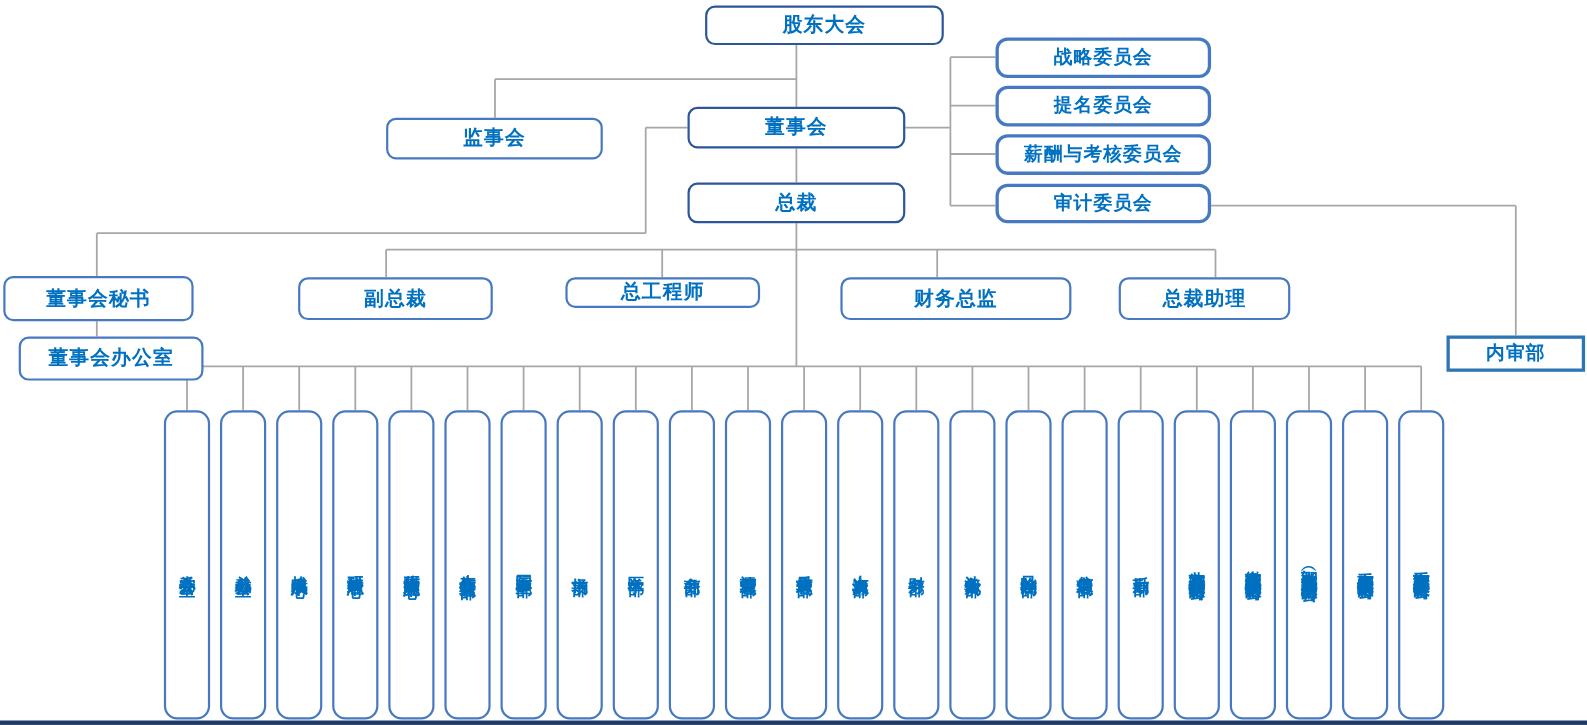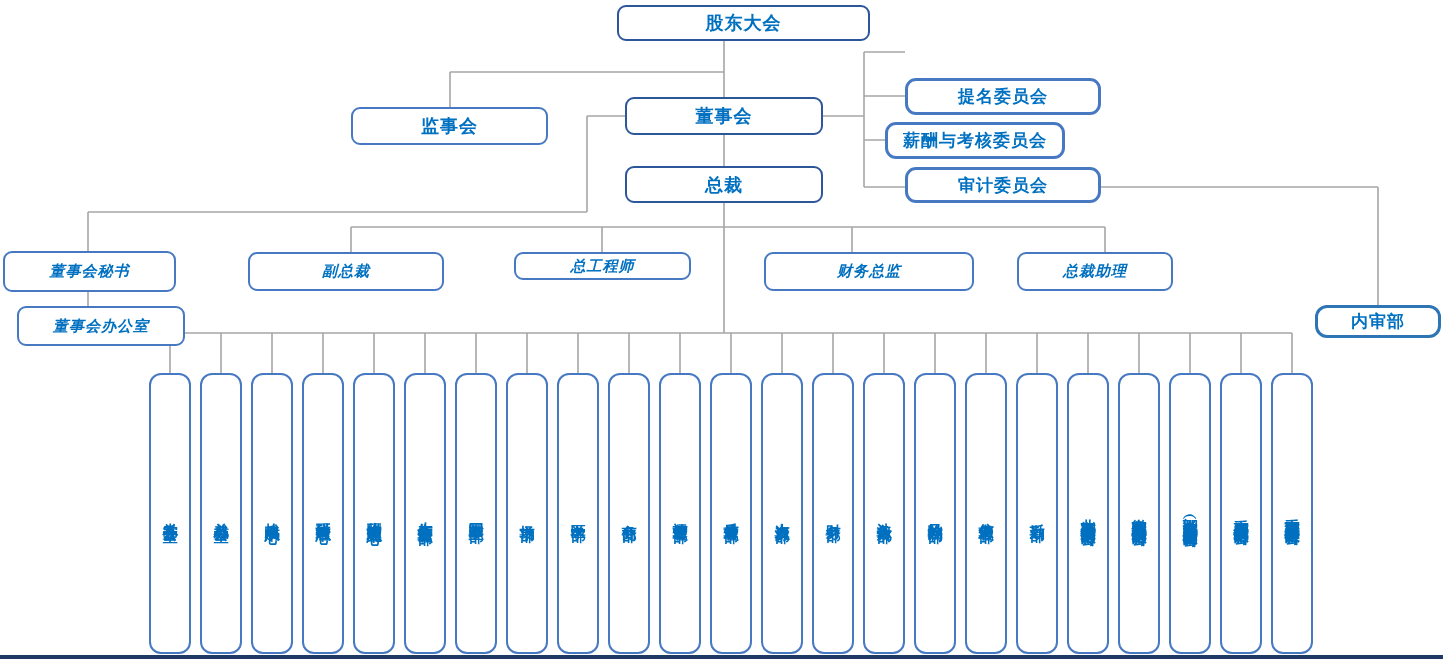--- a/index.html
+++ b/index.html
@@ -41,27 +41,27 @@
     text-align: center;
     line-height: 1.1;
   }
   .wide {
     border: 2px solid var(--border_light);
     border-radius: 9px;
     font-size: 18px;
     letter-spacing: 1px;
   }
   .dark   { border-color: var(--border_dark); }
-  .bright { border-color: var(--border_bright); border-width: 3px; border-radius: 12px; font-size: 17px; }
+  .bright { border-color: var(--border_bright); border-width: 3px; border-radius: 0; font-size: 17px; }
   .committee {
     border-width: 3px;
     border-radius: 11px;
     font-size: 17px;
   }
-  .small { font-size: 15px; font-style: italic; }
+  .small { font-size: 18px; }
   .vert {
     width: 42px;
     height: 281px;
     border: 2px solid var(--border_light);
     border-radius: 12px;
     font-size: 15px;
   }
   .vtext {
     writing-mode: vertical-lr;
     text-orientation: mixed;
@@ -82,31 +82,32 @@
 
   <svg class="wires" width="1443" height="659" viewBox="0 0 1443 659">
     <path d="M724,41 V97 M450,72 H724 M450,72 V107 M724,135 V166"></path>
     <path d="M823,116 H864 M864,52 V187 M864,52 H905 M864,96 H905 M864,140 H905 M864,187 H905"></path>
     <path d="M1101,187 H1378 M1378,187 V305"></path>
     <path d="M625,116 H587 M587,116 V212 M587,212 H88 M88,212 V251 M88,292 V306"></path>
     <path d="M724,203 V333 M351,227 H1105 M351,227 V252 M602,227 V252 M852,227 V252 M1105,227 V252"></path>
     <path d="M170,333 H1292 M170,333 V373 M221,333 V373 M272,333 V373 M323,333 V373 M374,333 V373 M425,333 V373 M476,333 V373 M527,333 V373 M578,333 V373 M629,333 V373 M680,333 V373 M731,333 V373 M782,333 V373 M833,333 V373 M884,333 V373 M935,333 V373 M986,333 V373 M1037,333 V373 M1088,333 V373 M1139,333 V373 M1190,333 V373 M1241,333 V373 M1292,333 V373"></path>
   </svg>
 
-  <div class="box wide dark" style="left:617px;top:5px;width:253px;height:36px">股东大会</div>
+  <div class="box wide dark" style="left:641px;top:5px;width:217px;height:36px">股东大会</div>
   <div class="box wide" style="left:351px;top:107px;width:197px;height:38px">监事会</div>
   <div class="box wide dark" style="left:625px;top:166px;width:198px;height:37px">总裁</div>
   <div class="box wide dark" style="left:625px;top:97px;width:198px;height:38px">董事会</div>
 
+  <div class="box wide committee" style="left:905px;top:34px;width:196px;height:37px">战略委员会</div>
   <div class="box wide committee" style="left:905px;top:78px;width:196px;height:37px">提名委员会</div>
-  <div class="box wide committee" style="left:885px;top:122px;width:180px;height:37px">薪酬与考核委员会</div>
+  <div class="box wide committee" style="left:905px;top:122px;width:196px;height:37px">薪酬与考核委员会</div>
   <div class="box wide committee" style="left:905px;top:167px;width:196px;height:36px">审计委员会</div>
 
   <div class="box wide small" style="left:3px;top:251px;width:173px;height:41px">董事会秘书</div>
-  <div class="box wide small" style="left:248px;top:252px;width:196px;height:39px">副总裁</div>
+  <div class="box wide small" style="left:271px;top:252px;width:177px;height:39px">副总裁</div>
   <div class="box wide small" style="left:514px;top:252px;width:177px;height:28px">总工程师</div>
   <div class="box wide small" style="left:764px;top:252px;width:210px;height:39px">财务总监</div>
   <div class="box wide small" style="left:1017px;top:252px;width:156px;height:39px">总裁助理</div>
 
   <div class="box wide small" style="left:17px;top:306px;width:168px;height:40px">董事会办公室</div>
   <div class="box wide bright" style="left:1315px;top:305px;width:126px;height:33px">内审部</div>
 
   <div class="box vert" style="left:149px;top:373px">
       <span class="vtext">党委办公室</span>
     </div>

